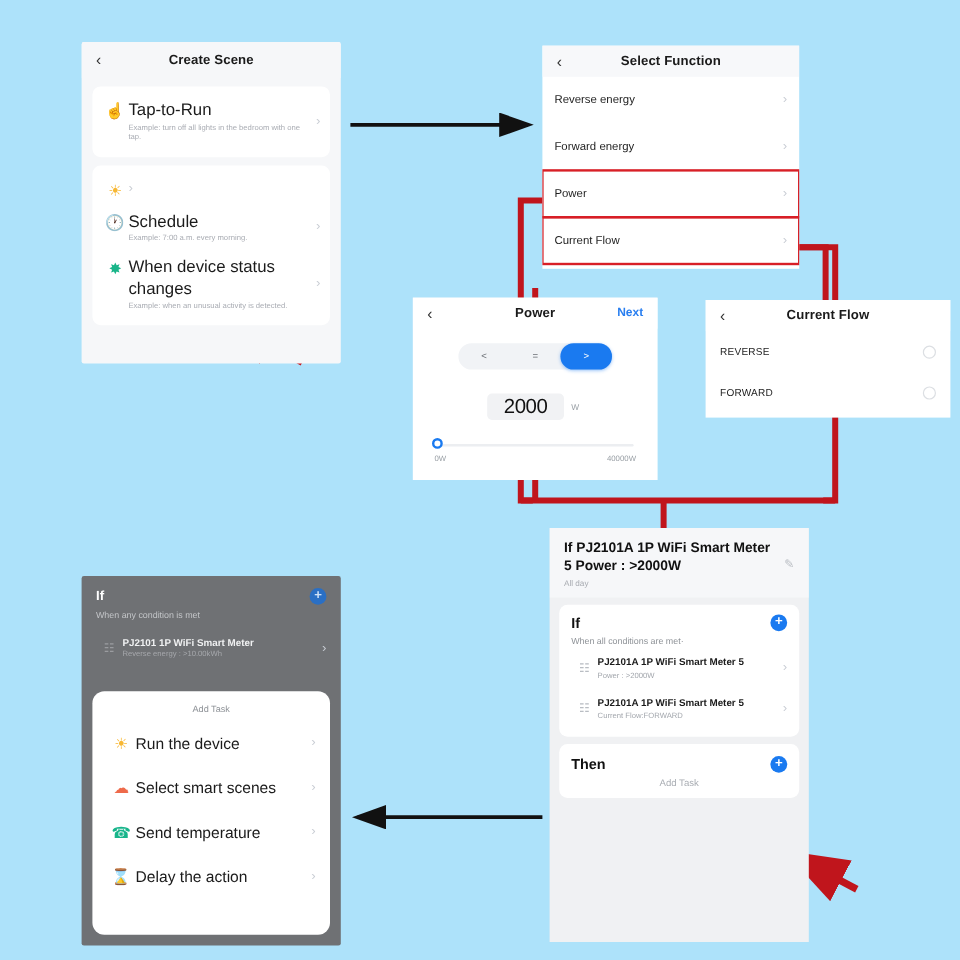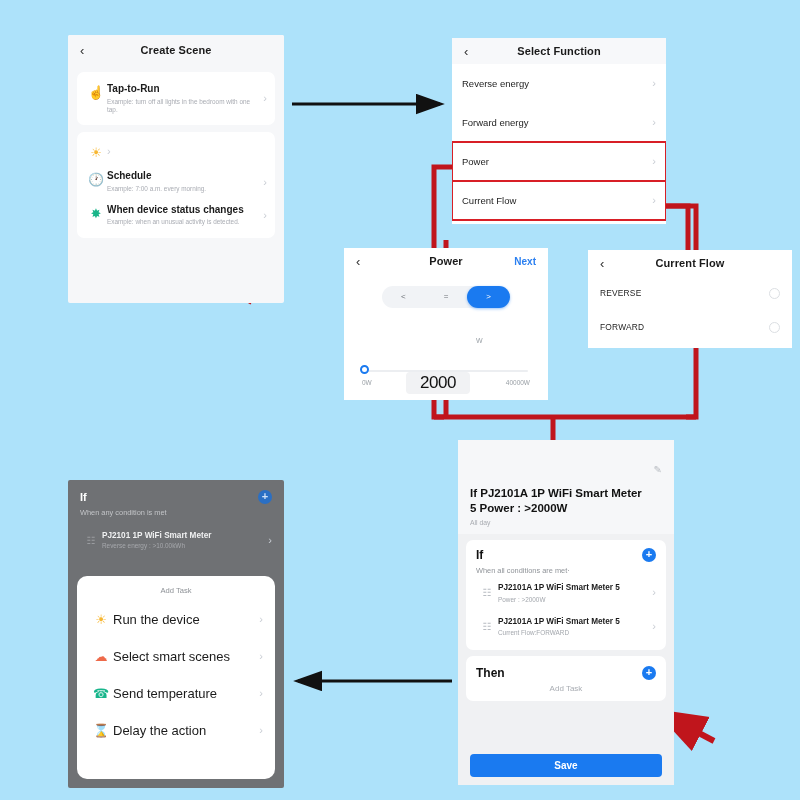--- a/index.html
+++ b/index.html
@@ -41,21 +41,21 @@
   #panel-create { left: 68px; top: 35px; width: 216px; height: 268px;
                   background:#f6f7f9; border-radius:2px; }
   #panel-create .nav { background:#f6f7f9; height: 30px;}
   .cs-card {
     background: #fff; margin: 7px 9px; border-radius: 7px;
     padding: 6px 8px;
   }
   .cs-row { display: flex; align-items: flex-start; padding: 5px 0; position: relative; }
   .cs-ico { width: 22px; flex: 0 0 22px; text-align: center; padding-top: 2px; font-size: 13px; }
   .cs-txt { flex: 1; padding-right: 4px; }
-  .cs-title { font-size: 10px; font-weight: bold; color: #1b1b1b; line-height: 1.28; }
+  .cs-title { font-size: 14px; font-weight: normal; color: #1b1b1b; line-height: 1.28; }
   .cs-sub { font-size: 6.4px; color: #a9acb3; line-height: 1.3; margin-top: 2px; }
   .cs-row .chev { align-self: center; }
 
   
   #panel-func { left: 452px; top: 38px; width: 214px; height: 186px; }
   .fn-row {
     height: 39px; display: flex; align-items: center;
     padding: 0 10px; position: relative;
   }
   .fn-label { flex: 1; font-size: 9.5px; color: #1e1e1e; }
@@ -69,21 +69,21 @@
     display: flex; align-items: center;
   }
   .pw-seg-item { flex: 1; text-align: center; font-size: 8px; color: #6d7177; line-height: 22px; }
   .pw-seg-item.active {
     background: #1a7af0; color: #fff; border-radius: 11px; height: 22px;
     box-shadow: 0 1px 3px rgba(26,122,240,.45);
   }
   .pw-valbox {
     position: absolute; left: 62px; top: 80px; width: 64px; height: 22px;
     background: #f1f2f4; border-radius: 4px;
-    display: flex; align-items: center; justify-content: center; margin-top: 44px;
+    display: flex; align-items: center; justify-content: center;
   }
   .pw-val { font-size: 17px; color: #111; letter-spacing: -.4px; }
   .pw-unit { position: absolute; left: 132px; top: 89px; font-size: 7px; color: #9aa0a6; }
   .pw-track {
     position: absolute; left: 18px; top: 122px; width: 166px; height: 2px;
     background: #eceef1; border-radius: 1px;
   }
   .pw-knob {
     position: absolute; left: 16px; top: 117px; width: 9px; height: 9px;
     background: #fff; border: 2px solid #1a7af0; border-radius: 50%;
@@ -93,21 +93,21 @@
 
   
   #panel-flow { left: 588px; top: 250px; width: 204px; height: 98px; }
   .cf-row { height: 34px; display: flex; align-items: center; padding: 0 12px; }
   .cf-label { flex: 1; font-size: 8.4px; color: #1e1e1e; letter-spacing: .2px; }
   .cf-radio { width: 11px; height: 11px; border: 1.4px solid #dcdfe3; border-radius: 50%; }
 
   
   #panel-if { left: 458px; top: 440px; width: 216px; height: 345px; background:#f0f1f3; }
   .if-head { background: #f6f7f9; padding: 10px 12px 8px 12px; position: relative; }
-  .if-head-title { font-size: 11.5px; font-weight: bold; color: #111; line-height: 1.3; width: 172px; margin-top: 36px; }
+  .if-head-title { font-size: 11.5px; font-weight: bold; color: #111; line-height: 1.3; width: 172px; }
   .if-head-sub { font-size: 6.8px; color: #a8abb1; margin-top: 3px; }
   .pencil { position: absolute; right: 12px; top: 24px; font-size: 10px; color: #b8bcc2; }
   .if-card { background: #fff; margin: 6px 8px; border-radius: 7px; padding: 8px 10px; }
   .if-row-top { display: flex; align-items: center; }
   .if-word { font-size: 12px; font-weight: bold; color: #111; flex: 1; }
   .plus {
     width: 14px; height: 14px; border-radius: 50%; background: #1a7af0;
     color: #fff; font-size: 11px; line-height: 13px; text-align: center; font-weight: bold;
   }
   .if-cond { font-size: 7.4px; color: #8f9398; margin-top: 4px; }
@@ -323,21 +323,20 @@
     </div>
 
     <div class="then-card">
       <div class="if-row-top">
         <span class="if-word">Then</span>
         <span class="plus">+</span>
       </div>
       <div class="add-task-lbl">Add Task</div>
     </div>
 
-    <div class="save-btn">Save</div>
   </div>
 
   <div class="panel" id="panel-task">
     <div class="tk-dim">
       <div class="tk-if-row">
         <span class="tk-if">If</span>
         <span class="tk-plus">+</span>
       </div>
       <div class="tk-cond">When any condition is met</div>
       <div class="tk-dev">

